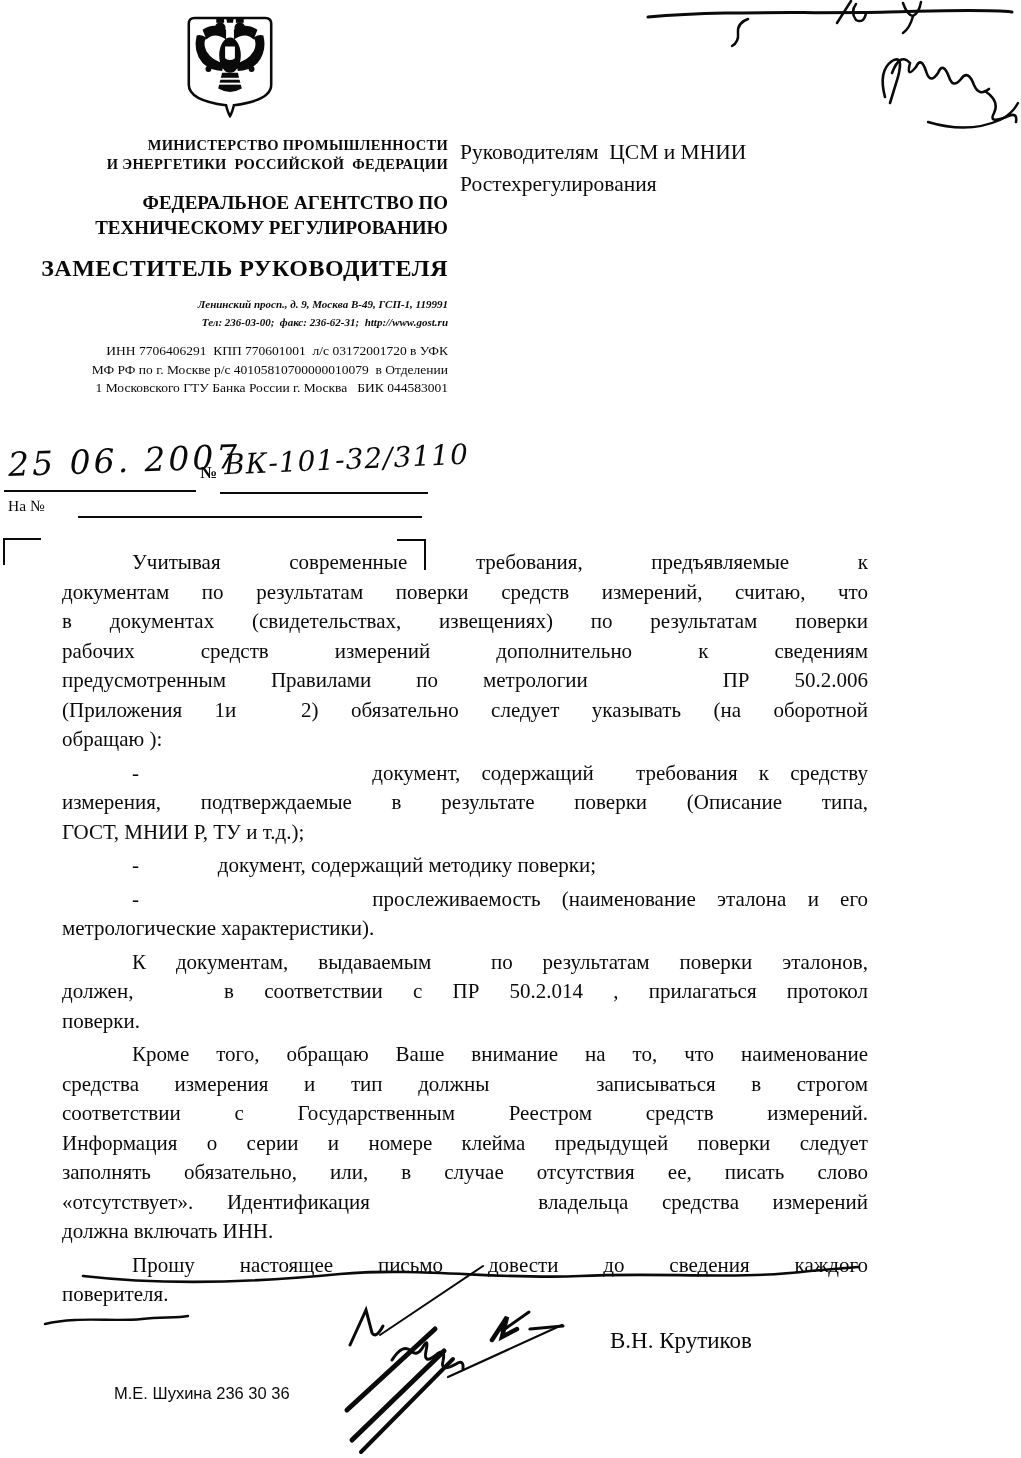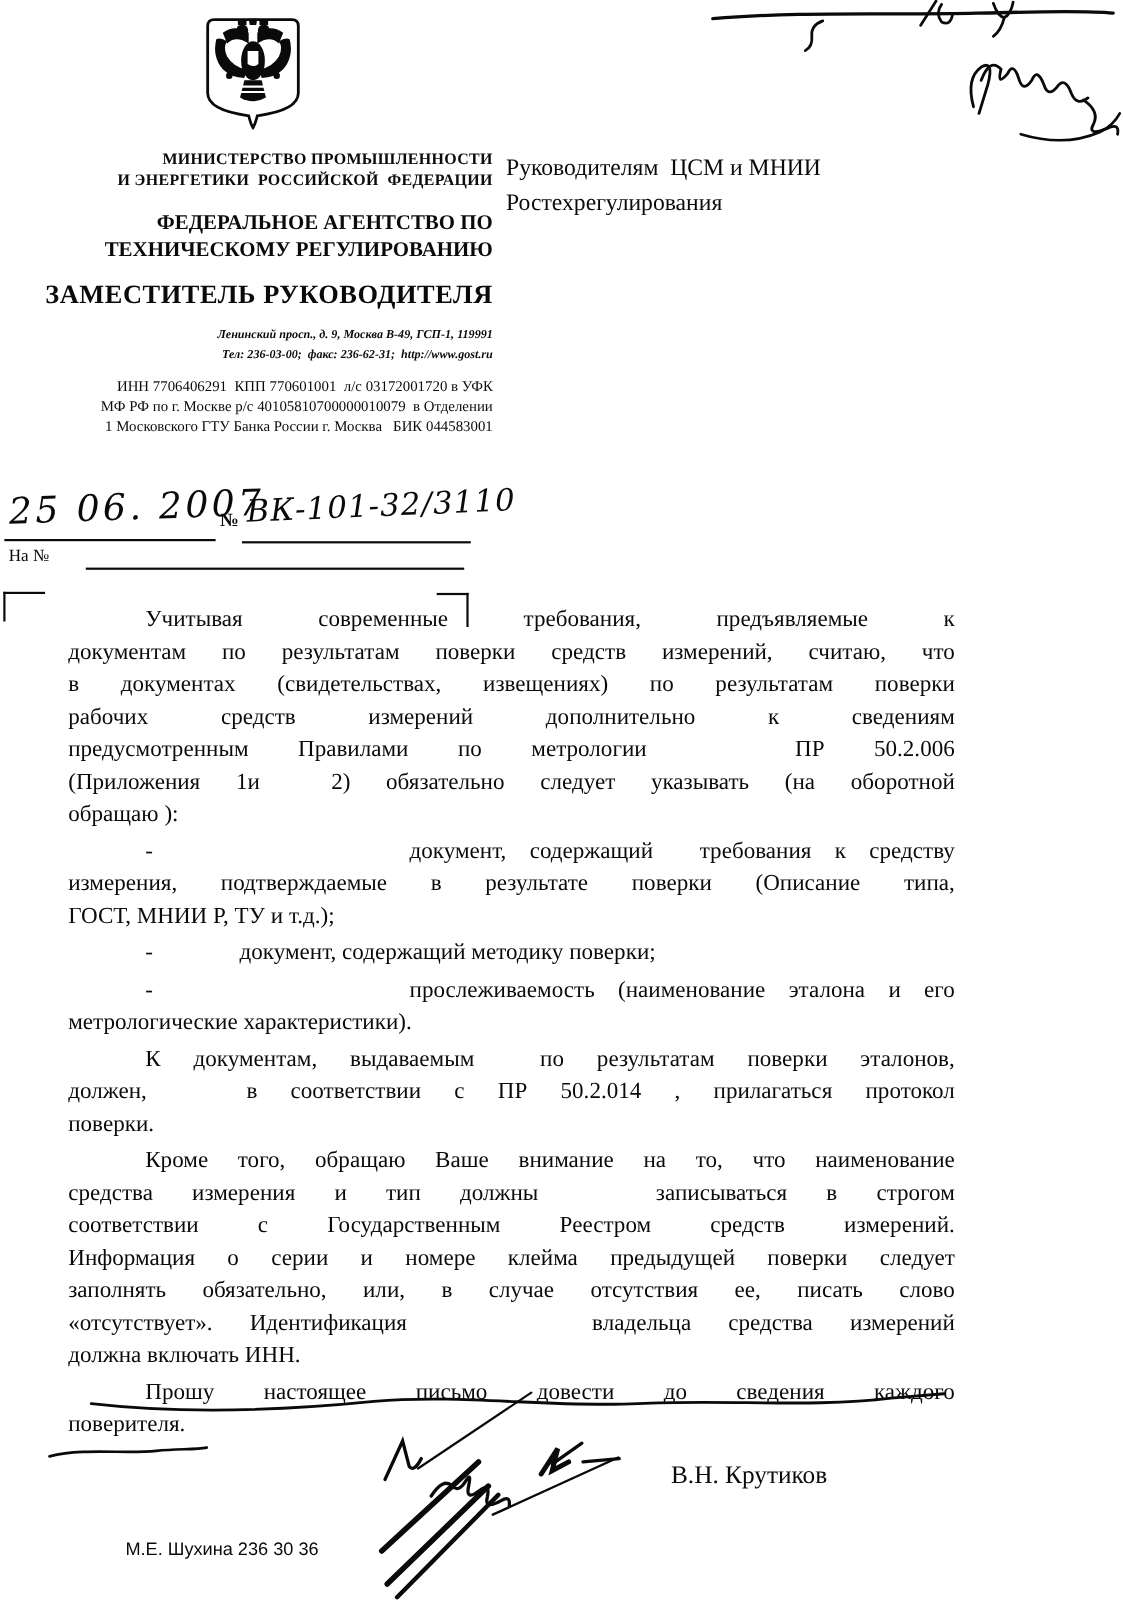--- a/index.html
+++ b/index.html
@@ -37,21 +37,21 @@
 
   
   .body { position:absolute; left:62px; top:548px; width:806px; }
   .bline { font-size:21px; line-height:29.5px; text-align:justify; text-align-last:justify; }
   .bline.left { text-align-last:left; }
   .bline.ind  { text-indent:70px; }
   .bline.ps   { margin-top:4px; }
 
   
   .signer   { position:absolute; left:563px; top:1328px; font-size:23px;margin-left:47px; }
-  .executor { position:absolute; left:114px; top:1384px; font-family:"Liberation Sans", sans-serif; font-size:16.5px;margin-top:16px; }
+  .executor { position:absolute; left:114px; top:1384px; font-family:"Liberation Sans", sans-serif; font-size:16.5px; }
 
   
   .anno-top  { position:absolute; left:628px; top:0;      width:393px; height:132px; }
   .wavy1     { position:absolute; left:80px;  top:1264px; width:782px; height:22px; }
   .wavy2     { position:absolute; left:42px;  top:1312px; width:150px; height:16px; }
   .sig       { position:absolute; left:330px; top:1238px; width:240px; height:220px; }
 </style>
 </head>
 <body>
 

